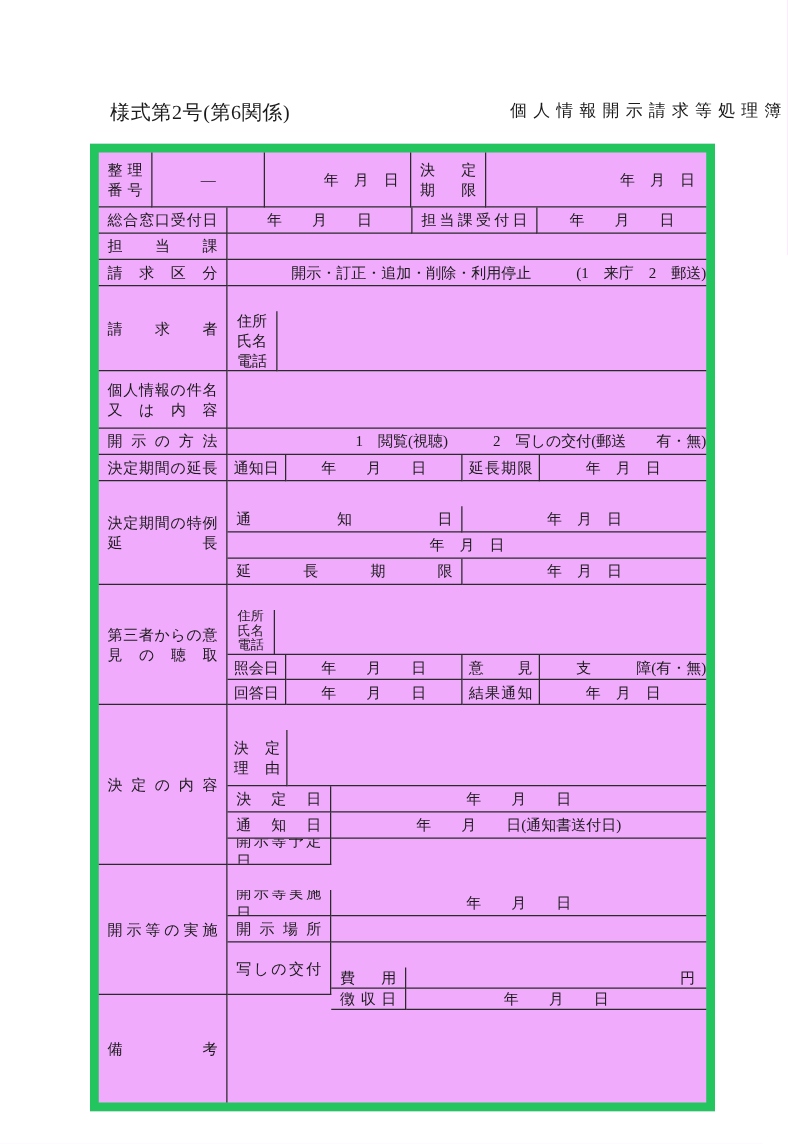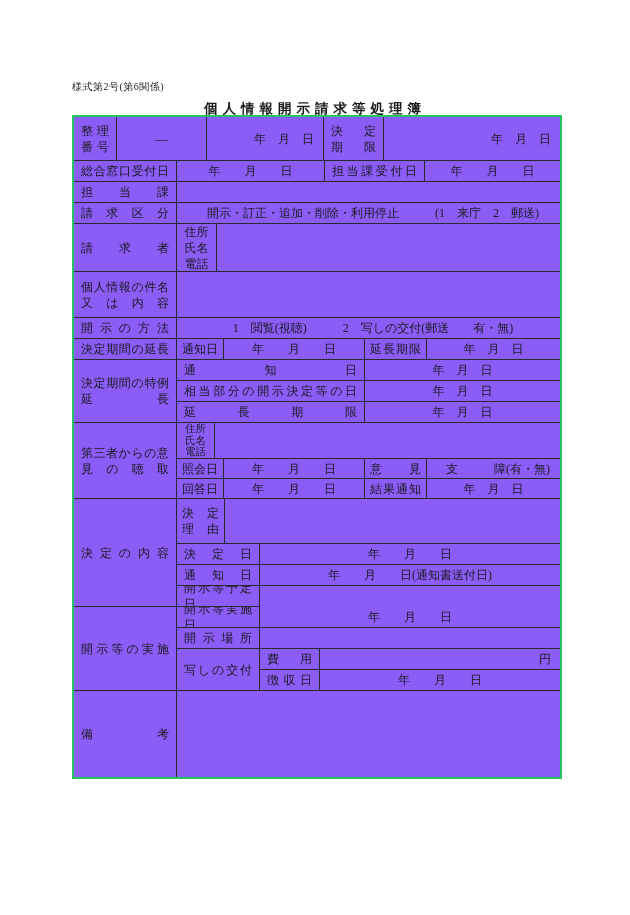--- a/index.html
+++ b/index.html
@@ -2,38 +2,38 @@
 <html><head>
 <meta charset="utf-8">
 <style>
   html,body { margin:0; padding:0; }
   body {
     width:630px; height:915px; background:#ffffff; color:#1a1a1a;
     font-family:"Liberation Serif","DejaVu Serif",serif;
     -webkit-font-smoothing:antialiased;
   }
   .page { position:relative; width:630px; height:915px; background:#fff; overflow:hidden; }
-  .form-label { position:absolute; left:72px; top:80px; font-size:10px; letter-spacing:0.5px; }
-  .doc-title { position:absolute; left:0; top:100px; width:630px; text-align:center; font-size:13.5px; letter-spacing:5px;font-weight:bold; }
-  .tbl { position:absolute; left:72px; top:115px; width:486px; border:2px solid #22c55e; background:#8b5cf6; }
+  .form-label { position:absolute; left:88px; top:80px; font-size:16px; letter-spacing:0.5px; }
+  .doc-title { position:absolute; left:0; top:80px; width:630px; text-align:right; font-size:13.5px; letter-spacing:5px; }
+  .tbl { position:absolute; left:72px; top:115px; width:486px; border:7px solid #22c55e; background:#f0abfc; }
   .r { display:flex; }
   .c {
     box-sizing:border-box; border-right:1px solid #2a2a2a; border-bottom:1px solid #2a2a2a;
     display:flex; flex-direction:column; justify-content:center;
     font-size:12px; line-height:16px; overflow:hidden;
   }
   .fx { flex:1 1 auto; border-right:none; }
-  .stack { flex:1 1 auto; display:flex; flex-direction:column; }
+  .stack { flex:1 1 auto; display:flex; flex-direction:column;margin-top:20px; }
   .sr { display:flex; }
   .nb > .c, .c.nb { border-bottom:none; }
   .dist { display:block; width:100%; box-sizing:border-box; text-align:justify; text-align-last:justify; padding:0 7px; }
   .dist4 { display:block; width:100%; box-sizing:border-box; text-align:justify; text-align-last:justify; padding:0 5px; }
   .ctr { display:block; width:100%; text-align:center; }
   .rgt { display:block; width:100%; box-sizing:border-box; text-align:right; padding-right:9px; }
-  .lft { display:block; width:100%; box-sizing:border-box; text-align:center; padding-left:9px; }
+  .lft { display:block; width:100%; box-sizing:border-box; text-align:right; padding-left:9px; }
   .small { font-size:10.5px; line-height:11.5px; }
   
   .w43{width:43px}.w90{width:90px}.w58{width:58px}.w117{width:117px}.w60{width:60px}
   .w103{width:103px}.w148{width:148px}.w100{width:100px}.w40{width:40px}.w47{width:47px}
   .w141{width:141px}.w62{width:62px}.w188{width:188px}.w38{width:38px}.w48{width:48px}
   .w83{width:83px}
   
   .h44{height:44px}.h21{height:21px}.h48{height:48px}.h46{height:46px}.h36{height:36px}
   .h20{height:20px}.h45{height:45px}.h42{height:42px}.h86{height:86px}
 </style>
@@ -163,23 +163,20 @@
       <div class="stack">
         <div class="sr h21">
           <div class="c w188">
             <span class="dist">通知日</span>
           </div>
           <div class="c fx">
             <span class="ctr">年　月　日</span>
           </div>
         </div>
         <div class="sr h21">
-          <div class="c w188">
-            <span class="dist">相当部分の開示決定等の日</span>
-          </div>
           <div class="c fx">
             <span class="ctr">年　月　日</span>
           </div>
         </div>
         <div class="sr h21">
           <div class="c w188">
             <span class="dist">延長期限</span>
           </div>
           <div class="c fx">
             <span class="ctr">年　月　日</span>

